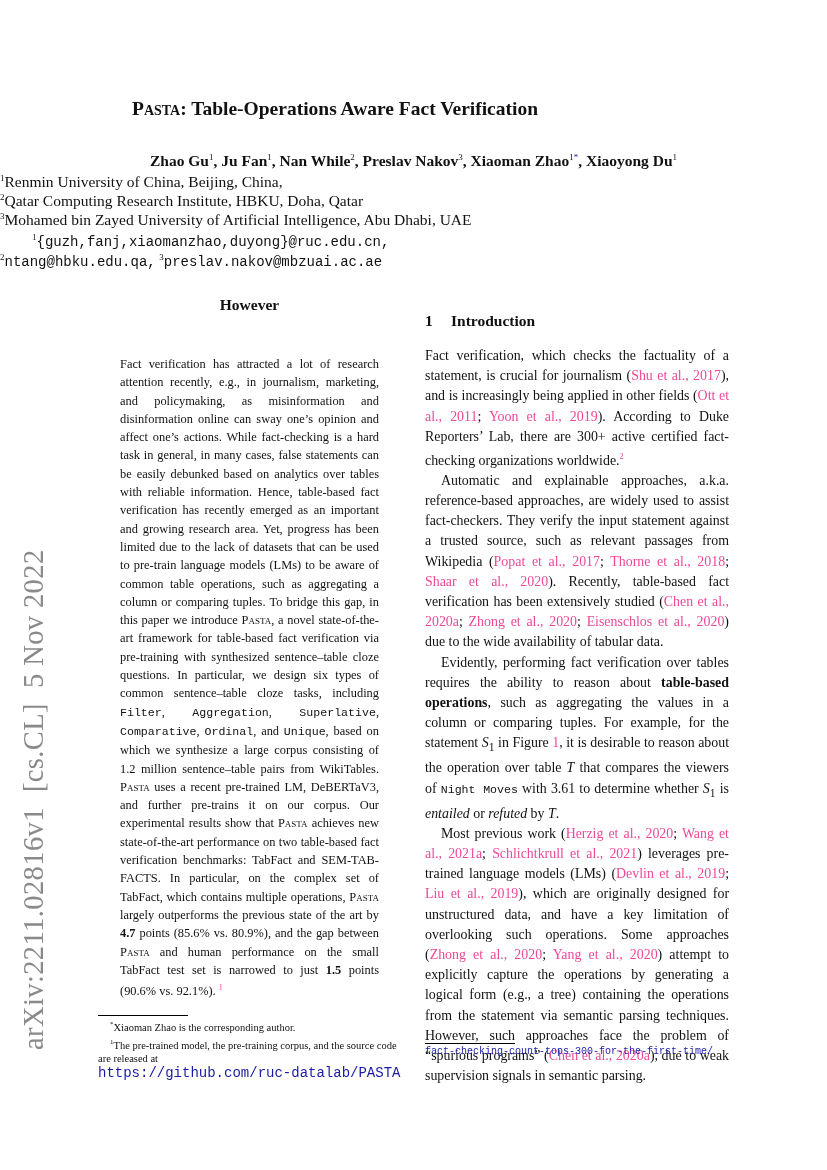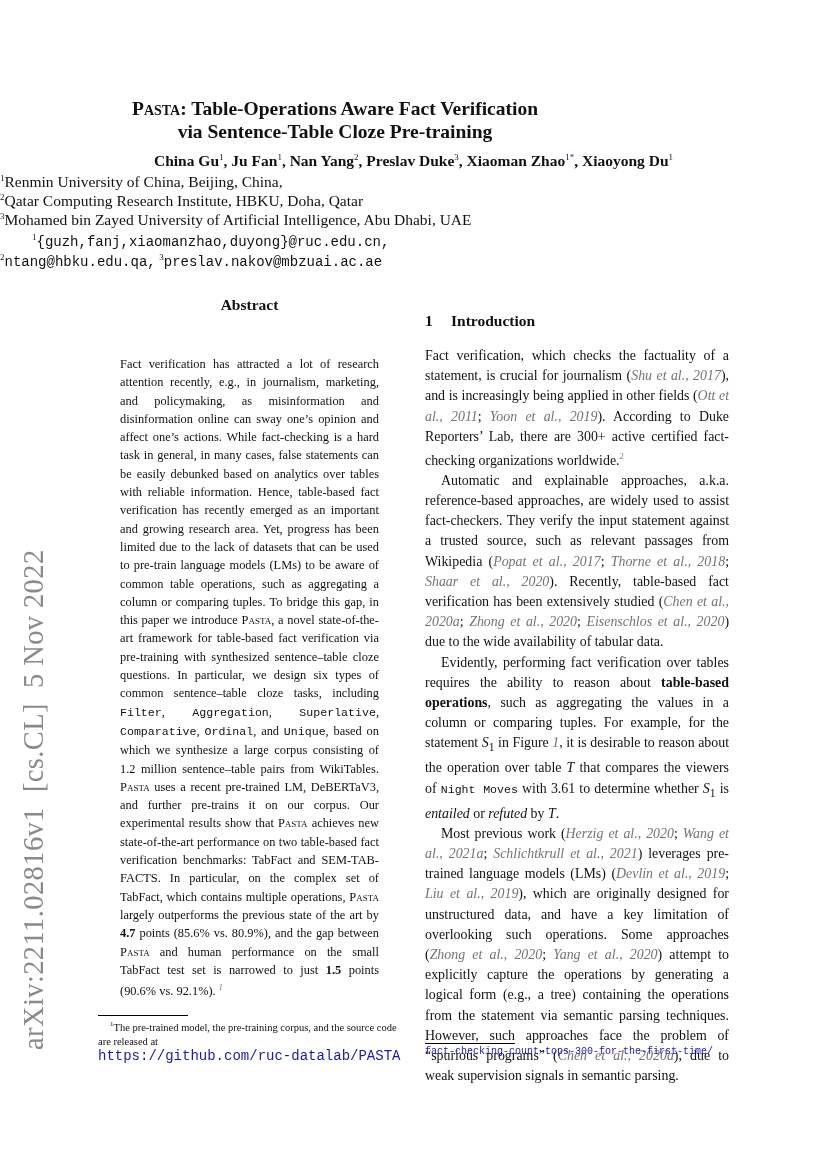--- a/index.html
+++ b/index.html
@@ -22,55 +22,54 @@
   .colL { position:absolute; left:120px; width:259px; }
   .colR { position:absolute; left:425px; width:304px;margin-top:16px; }
   .abs-head { top:296px; text-align:center; font-weight:bold; font-size:15.5px; }
   .abs-text { top:355px; font-size:12.4px; line-height:18.3px; text-align:justify; hyphens:manual; }
   .abs-text code, .body code { font-family:"Liberation Mono", monospace; font-size:11.6px; }
   .sec-head { top:296px; font-weight:bold; font-size:15.5px; }
   .sec-head .num { display:inline-block; width:26px; }
   .body { top:330px; font-size:13.9px; line-height:20.2px; text-align:justify; }
   .body p { margin:0; text-indent:16px; }
   .body p.first { text-indent:0; }
-  .cite { color:#737373;font-style:italic; }
+  .cite { color:#ec4899; }
   .fnrule { position:absolute; height:1px; background:#000; width:90px; }
   .fn { position:absolute; font-size:10.5px; line-height:14px; }
   .fn sup { font-size:7px; }
   .url { font-family:"Liberation Mono", monospace; color:#1a1aa6; font-size:14px; }
   .urlk { font-family:"Liberation Mono", monospace; color:#1a1aa6; font-size:10px; }
   sup.fnref { font-size:8px; }
   i.math { font-style:italic; }
 </style>
 </head>
 <body>
 
 <div class="arxiv">arXiv:2211.02816v1  [cs.CL]  5 Nov 2022</div>
 
 <div class="title">
   <div><span class="sc">Pasta</span><span>: Table-Operations Aware Fact Verification</span></div>
-  <div>via Sentence-Table Cloze Pre-training</div>
 </div>
 
 <div class="authors">
-  <span>China Gu</span><sup>1</sup>,
+  <span>Zhao Gu</span><sup>1</sup>,
   <span>Ju Fan</span><sup>1</sup>,
-  <span>Nan Yang</span><sup>2</sup>,
-  <span>Preslav Duke</span><sup>3</sup>,
+  <span>Nan While</span><sup>2</sup>,
+  <span>Preslav Nakov</span><sup>3</sup>,
   <span>Xiaoman Zhao</span><sup><span>1</span><span class="star">*</span></sup>,
   <span>Xiaoyong Du</span><sup>1</sup>
 </div>
 
 <div class="aff" style="top:173px;"><sup>1</sup><span>Renmin University of China, Beijing, China,</span></div>
 <div class="aff" style="top:192px;"><sup>2</sup><span>Qatar Computing Research Institute, HBKU, Doha, Qatar</span></div>
 <div class="aff" style="top:211px;"><sup>3</sup><span>Mohamed bin Zayed University of Artificial Intelligence, Abu Dhabi, UAE</span></div>
 <div class="aff mono-line" style="top:232px;padding-left:32px;"><sup>1</sup><span class="mono">{guzh,fanj,xiaomanzhao,duyong}@ruc.edu.cn,</span></div>
 <div class="aff mono-line" style="top:252px;"><sup>2</sup><span class="mono">ntang@hbku.edu.qa,</span> <sup>3</sup><span class="mono">preslav.nakov@mbzuai.ac.ae</span></div>
 
-<div class="colL abs-head">Abstract</div>
+<div class="colL abs-head">However</div>
 <div class="colL abs-text">
   <span>Fact verification has attracted a lot of research attention recently, e.g., in journalism, marketing, and policymaking, as misinformation and disinformation online can sway one’s opinion and affect one’s actions.  While fact-checking is a hard task in general, in many cases, false statements can be easily debunked based on analytics over tables with reliable information.  Hence, table-based fact verification has recently emerged as an important and growing research area.  Yet, progress has been limited due to the lack of datasets that can be used to pre-train language models (LMs) to be aware of common table operations, such as aggregating a column or comparing tuples.  To bridge this gap, in this paper we introduce </span><span class="sc">Pasta</span><span>, a novel state-of-the-art framework for table-based fact verification via pre-training with synthesized sentence–table cloze questions. In particular, we design six types of common sentence–table cloze tasks, including </span><code>Filter</code>, <code>Aggregation</code>, <code>Superlative</code>, <code>Comparative</code>, <code>Ordinal</code>, and <code>Unique</code><span>, based on which we synthesize a large corpus consisting of 1.2 million sentence–table pairs from WikiTables. </span><span class="sc">Pasta</span><span> uses a recent pre-trained LM, DeBERTaV3, and further pre-trains it on our corpus. Our experimental results show that </span><span class="sc">Pasta</span><span> achieves new state-of-the-art performance on two table-based fact verification benchmarks: TabFact and SEM-TAB-FACTS. In particular, on the complex set of TabFact, which contains multiple operations, </span><span class="sc">Pasta</span><span> largely outperforms the previous state of the art by </span><b>4.7</b><span> points (85.6% vs.  80.9%), and the gap between </span><span class="sc">Pasta</span><span> and human performance on the small TabFact test set is narrowed to just </span><b>1.5</b><span> points (90.6% vs. 92.1%). </span><sup class="fnref cite">1</sup>
 </div>
 
 <div class="colR sec-head"><span class="num">1</span><span>Introduction</span></div>
 
 <div class="colR body">
   <p class="first">
     <span>Fact verification, which checks the factuality of a statement, is crucial for journalism (</span><a class="cite">Shu et al., 2017</a><span>), and is increasingly being applied in other fields (</span><a class="cite">Ott et al., 2011</a><span>; </span><a class="cite">Yoon et al., 2019</a><span>). According to Duke Reporters’ Lab, there are 300+ active certified fact-checking organizations worldwide.</span><sup class="fnref cite">2</sup>
   </p>
@@ -80,19 +79,20 @@
   <p>
     <span>Evidently, performing fact verification over tables requires the ability to reason about </span><b>table-based operations</b><span>, such as aggregating the values in a column or comparing tuples.  For example, for the statement </span><i class="math">S</i><sub>1</sub><span> in Figure </span><a class="cite">1</a><span>, it is desirable to reason about the operation over table </span><i class="math">T</i><span> that compares the viewers of </span><code>Night Moves</code><span> with 3.61 to determine whether </span><i class="math">S</i><sub>1</sub><span> is </span><i>entailed</i><span> or </span><i>refuted</i><span> by </span><i class="math">T</i><span>.</span>
   </p>
   <p>
     <span>Most previous work (</span><a class="cite">Herzig et al., 2020</a><span>; </span><a class="cite">Wang et al., 2021a</a><span>; </span><a class="cite">Schlichtkrull et al., 2021</a><span>) leverages pre-trained language models (LMs) (</span><a class="cite">Devlin et al., 2019</a><span>; </span><a class="cite">Liu et al., 2019</a><span>), which are originally designed for unstructured data, and have a key limitation of overlooking such operations. Some approaches (</span><a class="cite">Zhong et al., 2020</a><span>; </span><a class="cite">Yang et al., 2020</a><span>) attempt to explicitly capture the operations by generating a logical form (e.g., a tree) containing the operations from the statement via semantic parsing techniques.  However, such approaches face the problem of “spurious programs” (</span><a class="cite">Chen et al., 2020a</a><span>), due to weak supervision signals in semantic parsing.</span>
   </p>
 </div>
 
 <div class="fnrule" style="left:98px; top:1015px;"></div>
 <div class="fn" style="left:98px; top:1017px; width:306px;">
+  <div style="text-indent:12px;"><sup>*</sup><span>Xiaoman Zhao is the corresponding author.</span></div>
   <div style="text-indent:12px;"><sup>1</sup><span>The pre-trained model, the pre-training corpus, and the source code are released at</span><br><a class="url">https://github.com/ruc-datalab/PASTA</a></div>
 </div>
 
 <div class="fnrule" style="left:425px; top:1043px;"></div>
 <div class="fn" style="left:425px; top:1044px; width:320px;">
   <div><a class="urlk">fact-checking-count-tops-300-for-the-first-time/</a></div>
 </div>
 
 </body></html>

